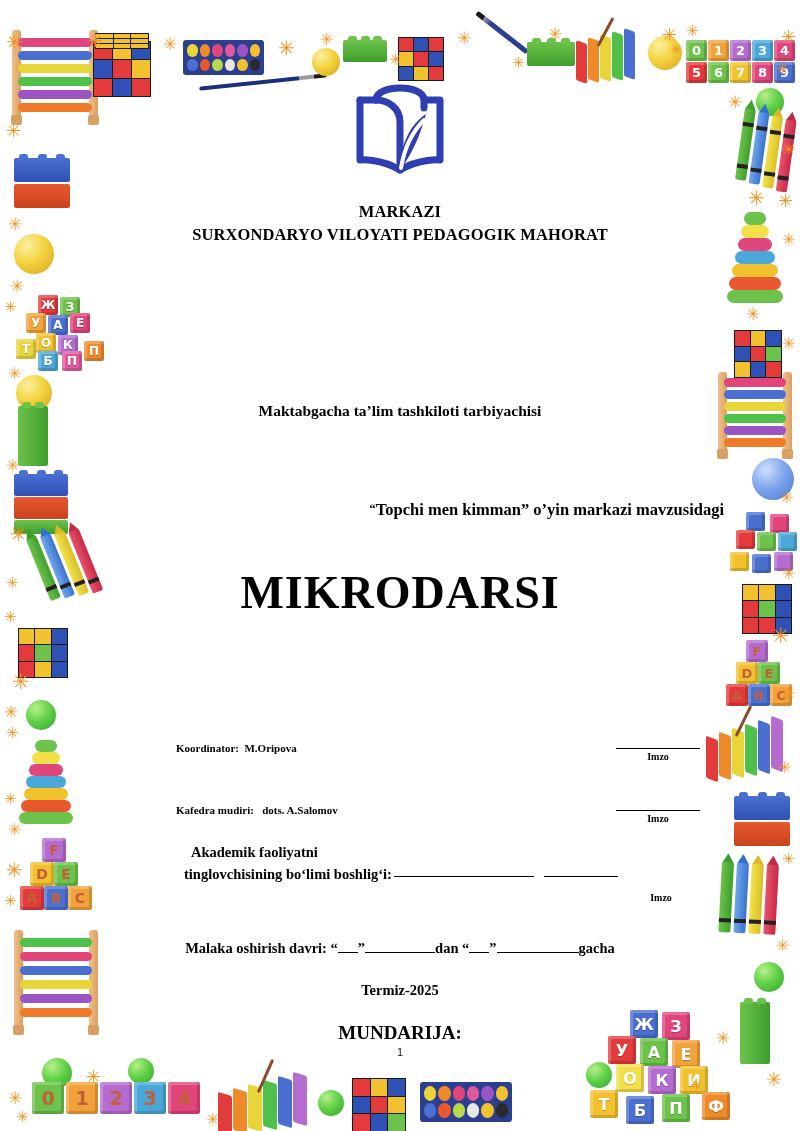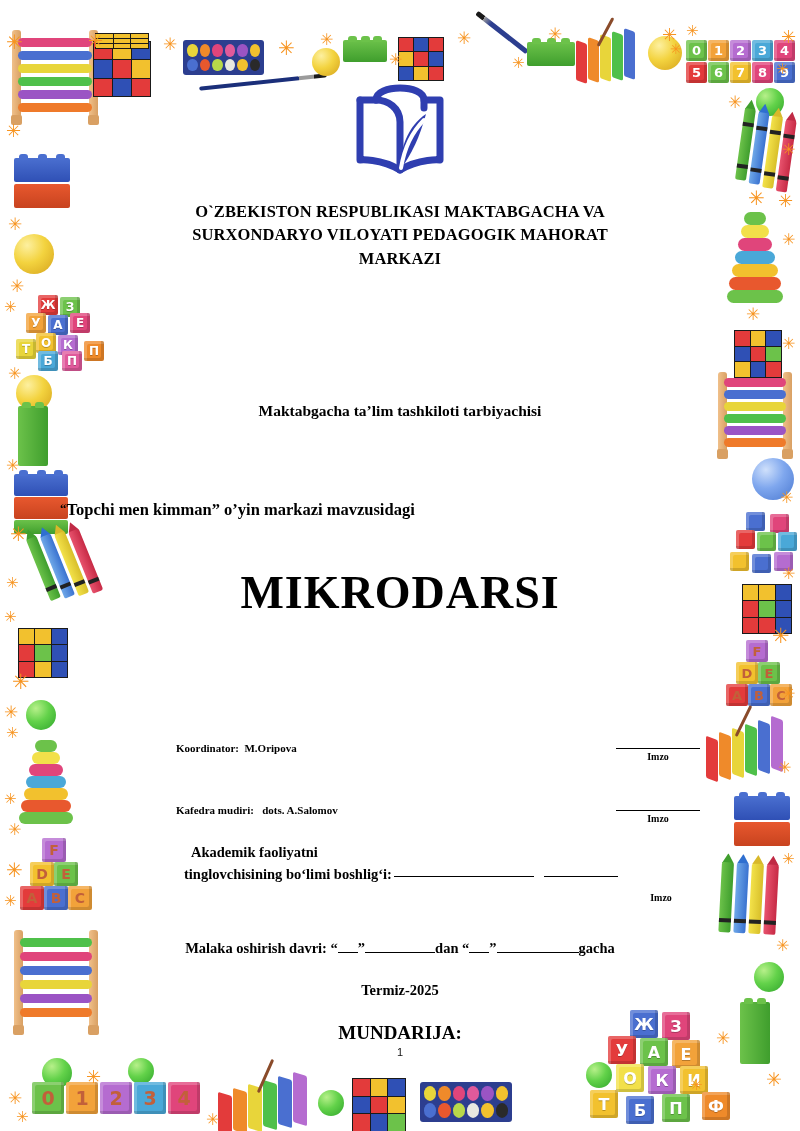--- a/index.html
+++ b/index.html
@@ -176,24 +176,24 @@
     text-align: center;
     font-size: 15.5px;
     font-weight: 700;
     line-height: 1.62;
     padding: 0 120px;
   }
   .listener .ln { letter-spacing: -.3px; }
 
   .topic {
     top: 500px;
-    text-align: left;
+    text-align: right;
     font-size: 16.5px;
     font-weight: 700;
-    padding: 0 60px;
+    padding: 0 76px;
   }
   .topic .qsmall { font-size: 13px; vertical-align: 2px; }
 
   .main-title {
     top: 566px;
     text-align: center;
     font-size: 46px;
     font-weight: 700;
     letter-spacing: 1px;
   }
@@ -871,23 +871,22 @@
           <path d="M6 22 L6 82 C6 82, 26 80, 46 92 C66 80, 86 82, 86 82 L86 22 L70 22 L70 30"></path>
           <path d="M22 22 L6 22"></path>
           <path d="M46 92 L46 44 C46 30, 34 22, 22 22 L22 22"></path>
         </g>
         <path d="M46 92 C46 70, 54 48, 72 36 C66 58, 58 76, 46 92 Z" fill="#2f3eb0"></path>
         <path d="M47 90 C50 72, 58 54, 70 42" fill="none" stroke="#ffffff" stroke-width="4" stroke-linecap="round"></path>
       </svg>
     </div>
 
     <div class="doc-text org-title">
-      <div>O`ZBEKISTON RESPUBLIKASI MAKTABGACHA VA</div>
+      <div>MARKAZI</div>
       <div>SURXONDARYO VILOYATI PEDAGOGIK MAHORAT</div>
-      <div>MARKAZI</div>
     </div>
 
     <div class="doc-text dept-title">
     </div>
 
     <div class="doc-text listener">
       <div>Maktabgacha ta’lim tashkiloti tarbiyachisi</div>
     </div>
 
     <div class="doc-text topic">

